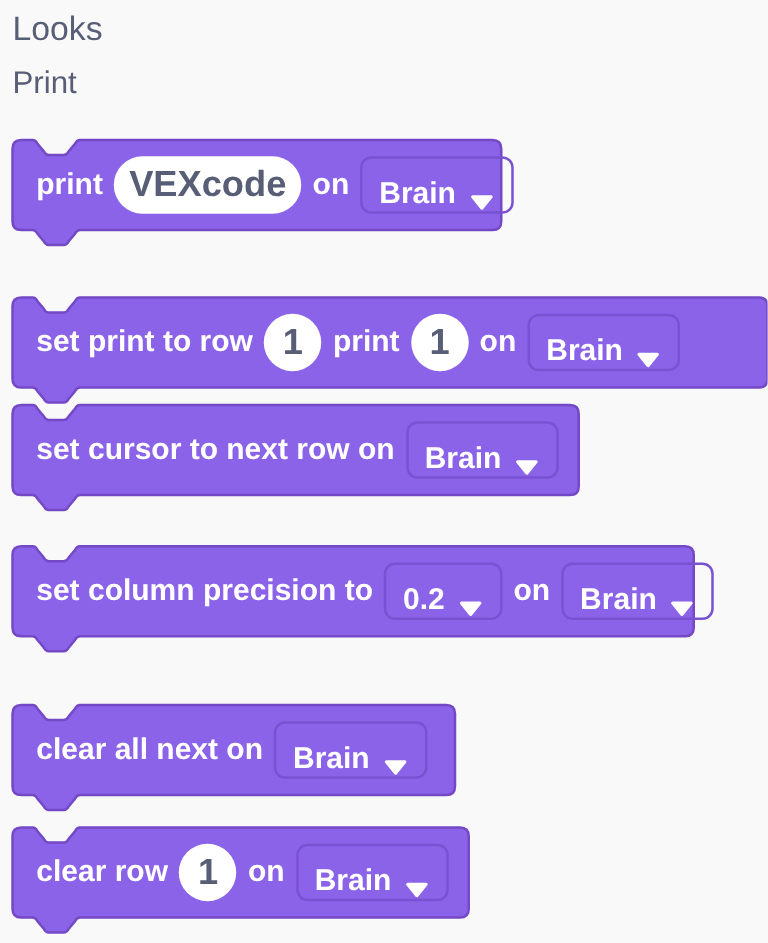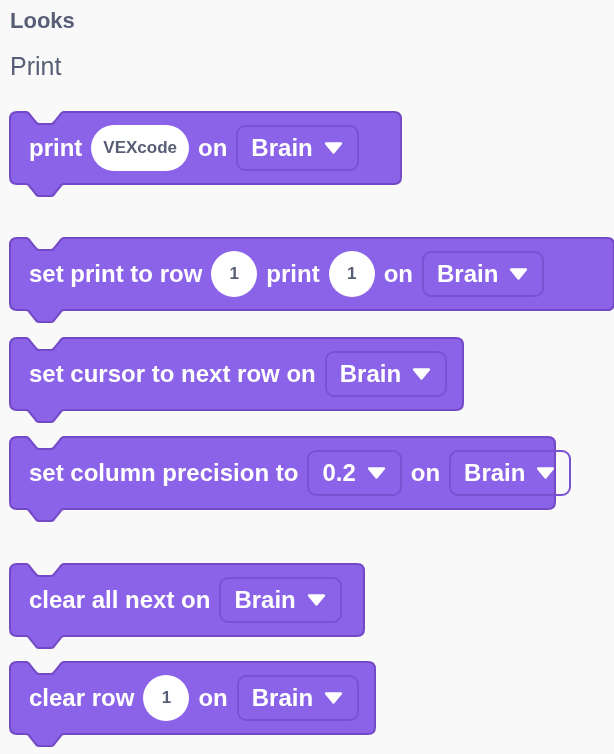--- a/index.html
+++ b/index.html
@@ -11,22 +11,22 @@
     height: 754px;
     background: #f9f9f9;
     font-family: "Liberation Sans", sans-serif;
     position: relative;
     overflow: hidden;
   }
   .category-title {
     position: absolute;
     left: 10px;
     top: 8px;
-    font-size: 22px;
-    font-weight: 700;
+    font-size: 27px;
+    font-weight: 400;
     color: #575e75;
   }
   .section-title {
     position: absolute;
     left: 10px;
     top: 52px;
     font-size: 25px;
     font-weight: 400;
     color: #575e75;
   }
@@ -63,27 +63,27 @@
     display: inline-flex;
     align-items: center;
     justify-content: center;
     background: #ffffff;
     height: 46px;
     min-width: 46px;
     padding: 0 12px;
     border-radius: 23px;
     box-sizing: border-box;
     color: #575e75;
-    font-size: 17px;
+    font-size: 29px;
     font-weight: 700;
     cursor: text;
   }
   .dropdown {
     display: inline-flex;
-    align-items: center;
+    align-items: flex-end;
     justify-content: center;
     gap: 10px;
     height: 46px;
     padding: 0 13px;
     border: 2px solid #7a52d1;
     border-radius: 9px;
     box-sizing: border-box;
     color: #ffffff;
     font-size: 24px;
     font-weight: 700;
@@ -129,21 +129,21 @@
     <span class="block-label">on</span>
     <span class="dropdown">
       <span>Brain</span>
       <svg class="caret-icon" width="21" height="14" viewBox="-2 -2 24 17">
           <path d="M1 1 H19 L10 12 Z" fill="#ffffff" stroke="#ffffff" stroke-width="3" stroke-linejoin="round"></path>
         </svg>
     </span>
   </div>
 </div>
 
-<div class="block" style="top:338px">
+<div class="block" style="top:324px">
     <svg class="block-shape" width="457" height="90" viewBox="-2 -2 457 90" style="left: -2px; top: -2px;">
       <path d="M 0 7 Q 0 0 7 0 H 16 c 2 0 3 1 4 3 l 5 6 c 1 2 2 3 4 3 h 12 c 2 0 3 -1 4 -3 l 5 -6 c 1 -2 2 -3 4 -3 H 446 Q 453 0 453 7 V 65 Q 453 72 446 72 H 54 c -2 0 -3 1 -4 3 l -5 6 c -1 2 -2 3 -4 3 h -12 c -2 0 -3 -1 -4 -3 l -5 -6 c -1 -2 -2 -3 -4 -3 H 7 Q 0 72 0 65 Z" fill="#8a63e8" stroke="#7449c6" stroke-width="2"></path>
     </svg>
   <div class="block-content">
     <span class="block-label">set cursor to next row on</span>
     <span class="dropdown">
       <span>Brain</span>
       <svg class="caret-icon" width="21" height="14" viewBox="-2 -2 24 17">
           <path d="M1 1 H19 L10 12 Z" fill="#ffffff" stroke="#ffffff" stroke-width="3" stroke-linejoin="round"></path>
         </svg>

